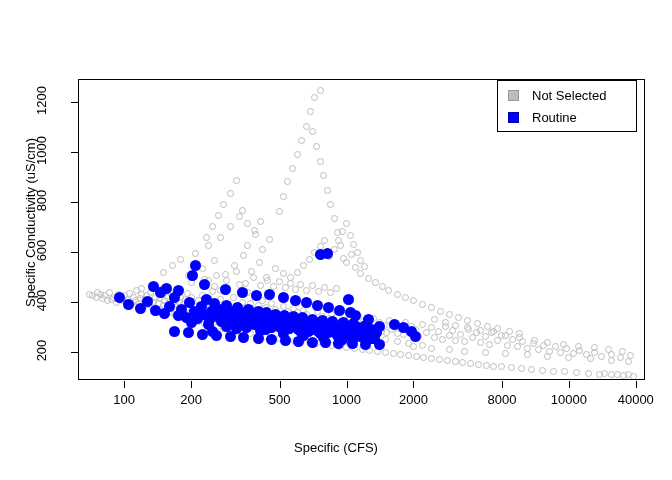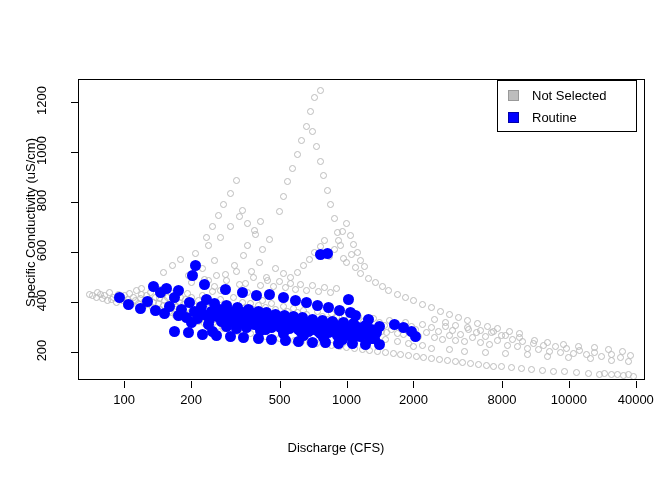--- a/index.html
+++ b/index.html
@@ -79,21 +79,21 @@
   .leg-sw.blue{background:#0000FF;border:1px solid #0000aa;}
   .leg-txt{margin-left:13px;font-size:13px;color:#000;white-space:nowrap;}
 </style>
 </head>
 <body>
 
 <div id="stage">
 
 
   <div id="ylab">Specific Conductivity (uS/cm)</div>
-  <div id="xlab">Discharge (CFS)</div>
+  <div id="xlab">Specific (CFS)</div>
 
   <div id="plotclip">
       <div class="pt-gray" style="left: 8.21927px; top: 212.217px;"></div>
       <div class="pt-gray" style="left: 10.9396px; top: 213.471px;"></div>
       <div class="pt-gray" style="left: 14.8816px; top: 214.725px;"></div>
       <div class="pt-gray" style="left: 16.1606px; top: 209.708px;"></div>
       <div class="pt-gray" style="left: 18.669px; top: 211.715px;"></div>
       <div class="pt-gray" style="left: 21.1138px; top: 215.979px;"></div>
       <div class="pt-gray" style="left: 23.4982px; top: 212.718px;"></div>
       <div class="pt-gray" style="left: 25.8252px; top: 217.735px;"></div>

